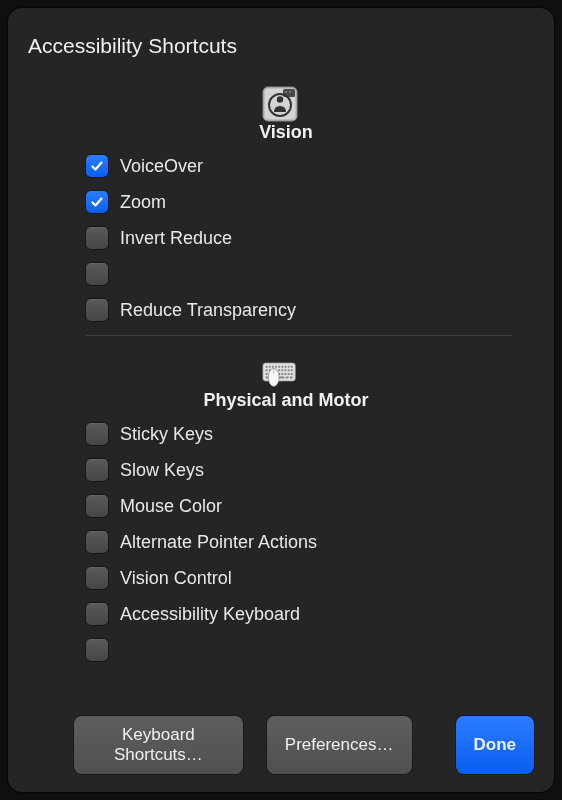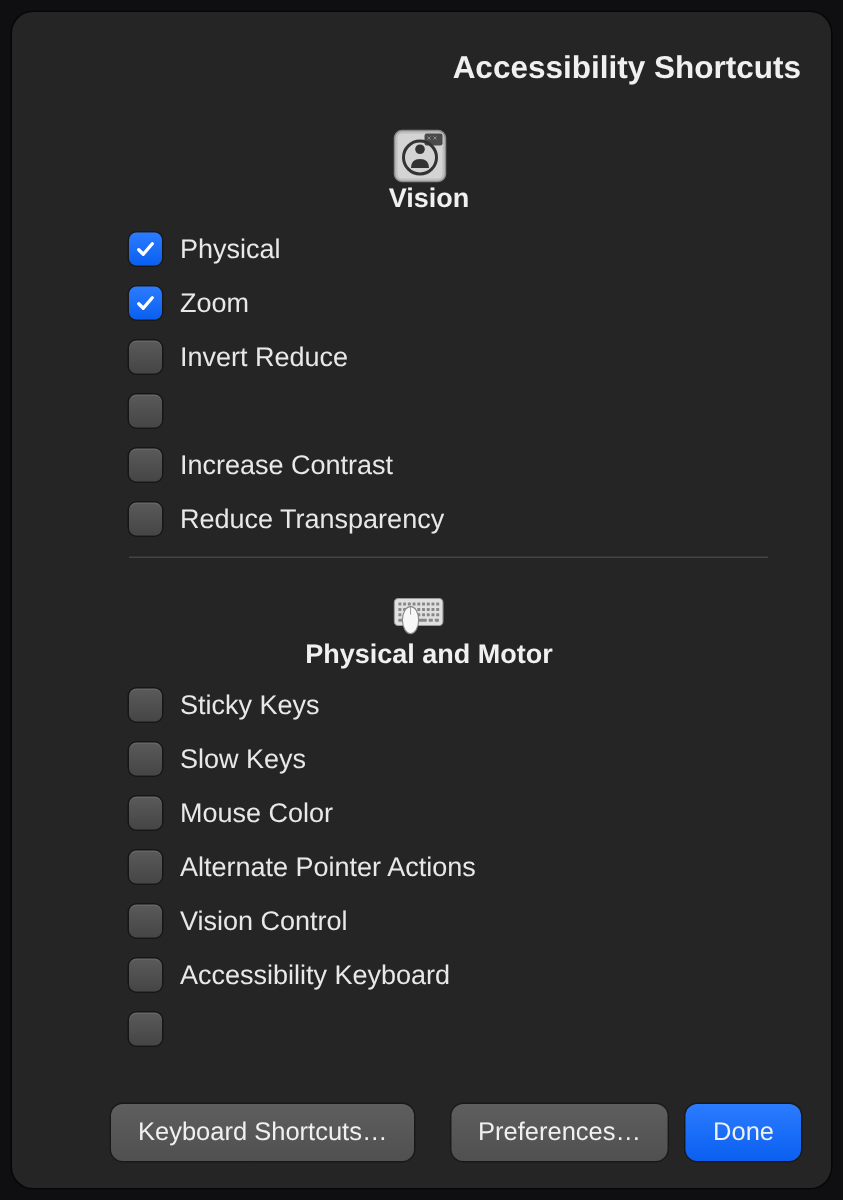--- a/index.html
+++ b/index.html
@@ -23,22 +23,22 @@
       background: #252525;
       border-radius: 14px;
       padding: 20px 20px 18px 20px;
       display: flex;
       flex-direction: column;
       box-shadow: 0 0 0 1px rgba(0,0,0,0.6);
     }
     .title {
       color: #f0f0f0;
       font-size: 21px;
-      font-weight: 700;
-      text-align: right;
+      font-weight: 400;
+      text-align: left;
       margin-top: 6px;
       margin-bottom: 28px;
     }
     .content {
       flex: 1;
       overflow: hidden;
     }
     .section {
       margin-left: 10px;
     }
@@ -118,21 +118,22 @@
       border: none;
       cursor: pointer;
     }
     .btn.secondary {
       background: linear-gradient(to bottom, #5e5e5e, #505050);
       box-shadow: 0 0 0 1px rgba(0,0,0,0.3);
     }
     .btn.primary {
       background: linear-gradient(to bottom, #2b7cff, #0a5ff0);
       box-shadow: 0 0 0 1px rgba(0,0,0,0.3);
-      font-weight: 400;
+      font-weight: 700;
+      margin-left: 32px;
     }
     .spacer {
       flex: 1;
     }
     
     .vision-icon-svg {
       width: 36px;
       height: 36px;
     }
     .physical-icon-svg {
@@ -163,40 +164,36 @@
         </div>
         <div class="section-title">Vision</div>
       </div>
       <div class="option-list" id="vision-list">
           <div class="option-row">
             <div class="checkbox checked">
               <svg class="checkmark" viewBox="0 0 14 14">
                 <path d="M2.5 7.5 L5.5 10.5 L11.5 3.5" stroke="#fff" stroke-width="2.2" fill="none" stroke-linecap="round" stroke-linejoin="round"></path>
               </svg>
             </div>
-            <span class="option-label">Physical</span>
+            <span class="option-label">VoiceOver</span>
           </div>
           <div class="option-row">
             <div class="checkbox checked">
               <svg class="checkmark" viewBox="0 0 14 14">
                 <path d="M2.5 7.5 L5.5 10.5 L11.5 3.5" stroke="#fff" stroke-width="2.2" fill="none" stroke-linecap="round" stroke-linejoin="round"></path>
               </svg>
             </div>
             <span class="option-label">Zoom</span>
           </div>
           <div class="option-row">
             <div class="checkbox unchecked"></div>
             <span class="option-label">Invert Reduce</span>
           </div>
           <div class="option-row">
             <div class="checkbox unchecked"></div>
-          </div>
-          <div class="option-row">
-            <div class="checkbox unchecked"></div>
-            <span class="option-label">Increase Contrast</span>
           </div>
           <div class="option-row">
             <div class="checkbox unchecked"></div>
             <span class="option-label">Reduce Transparency</span>
           </div>
         </div>
     </div>
 
     <div class="divider"></div>
 

